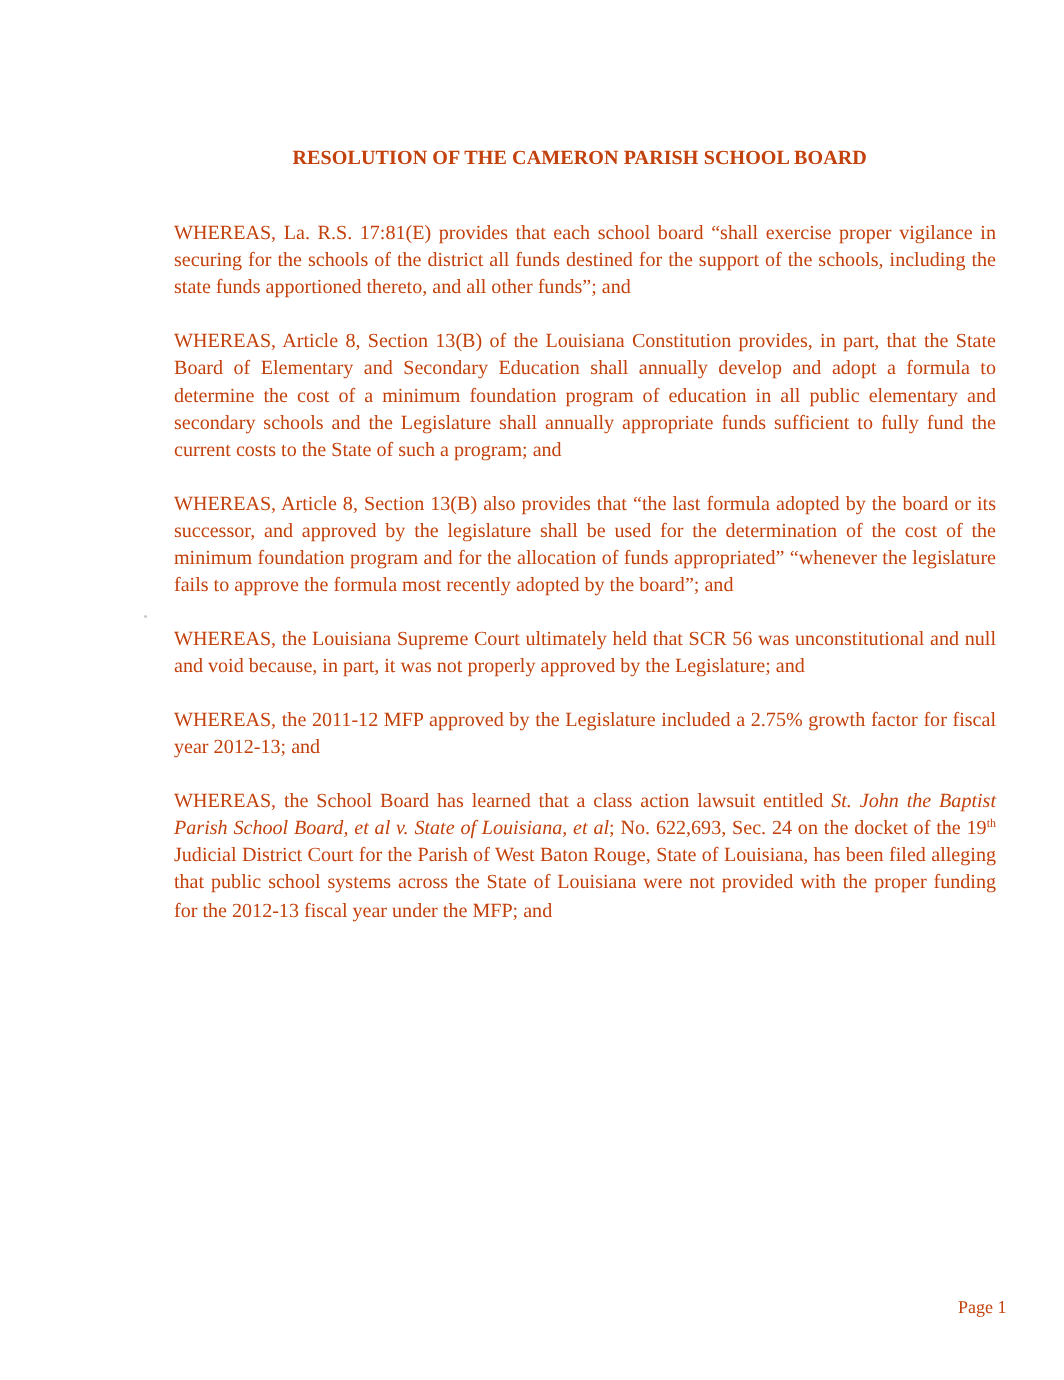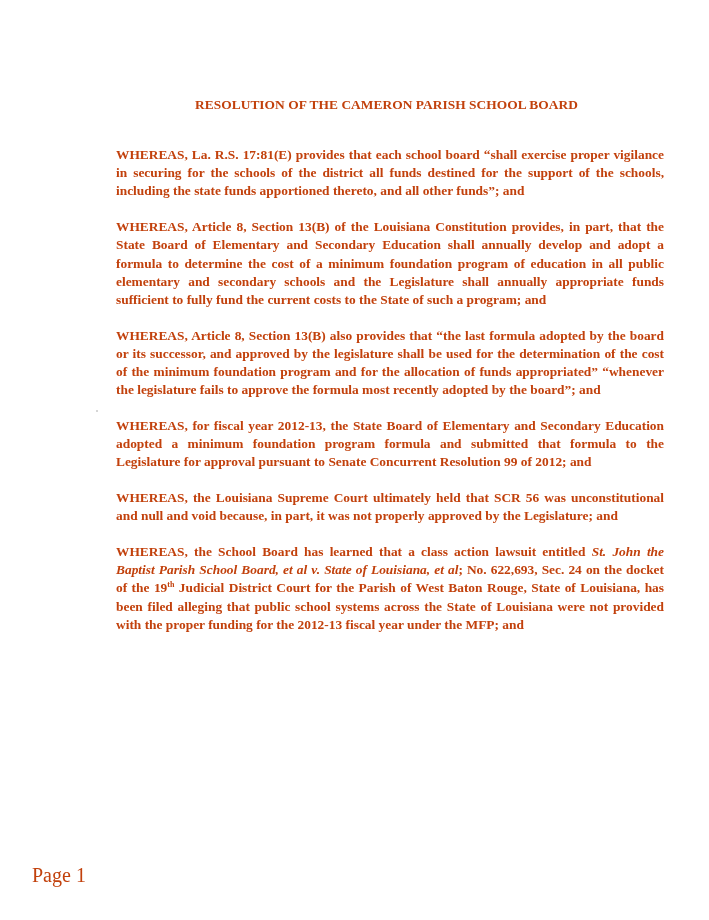--- a/index.html
+++ b/index.html
@@ -9,45 +9,45 @@
     background: #ffffff; color: #c2410c;
     font-family: "Liberation Serif", "DejaVu Serif", serif;
     margin-left: 32px;
   }
   .title {
     position: absolute; top: 97px; left: 0; width: 709px;
     text-align: center; font-weight: bold; font-size: 13.4px;
     letter-spacing: 0.05px;
   }
   .body {
-    position: absolute; left: 84px; top: 146px; width: 548px; font-weight: bold;
+    position: absolute; left: 84px; top: 146px; width: 548px;
   }
   .para {
     margin: 0 0 17.5px 0; font-size: 13.4px; line-height: 18.2px;
     text-align: justify; text-align-last: left;
   }
   .para i { font-style: italic; }
   .para sup { font-size: 8px; line-height: 0; vertical-align: 5px; }
   .page-num {
     position: absolute; top: 864px; left: 0; width: 639px;
-    text-align: left; font-size: 20px;
+    text-align: right; font-size: 12px;
   }
   .scan-dot { position: absolute; left: 64px; top: 410px; width: 2px; height: 2px; background: #c8c8c8; border-radius: 50%; }
 </style>
 </head>
 <body>
 
 <div class="page">
   <div class="scan-dot"></div>
 
   <div class="title">RESOLUTION OF THE CAMERON PARISH SCHOOL BOARD</div>
 
   <div class="body">
     <p class="para">WHEREAS, La. R.S. 17:81(E) provides that each school board “shall exercise proper vigilance in securing for the schools of the district all funds destined for the support of the schools, including the state funds apportioned thereto, and all other funds”; and</p>
     <p class="para">WHEREAS, Article 8, Section 13(B) of the Louisiana Constitution provides, in part, that the State Board of Elementary and Secondary Education shall annually develop and adopt a formula to determine the cost of a minimum foundation program of education in all public elementary and secondary schools and the Legislature shall annually appropriate funds sufficient to fully fund the current costs to the State of such a program; and</p>
     <p class="para">WHEREAS, Article 8, Section 13(B) also provides that “the last formula adopted by the board or its successor, and approved by the legislature shall be used for the determination of the cost of the minimum foundation program and for the allocation of funds appropriated” “whenever the legislature fails to approve the formula most recently adopted by the board”; and</p>
-    <p class="para">WHEREAS, for fiscal year 2012-13, the State Board of Elementary and Secondary Education adopted a minimum foundation program formula and submitted that formula to the Legislature for approval pursuant to Senate Concurrent Resolution 99 of 2012; and</p>
     <p class="para">WHEREAS, the Louisiana Supreme Court ultimately held that SCR 56 was unconstitutional and null and void because, in part, it was not properly approved by the Legislature; and</p>
+    <p class="para">WHEREAS, the 2011-12 MFP approved by the Legislature included a 2.75% growth factor for fiscal year 2012-13; and</p>
     <p class="para"><span>WHEREAS, the School Board has learned that a class action lawsuit entitled </span><i>St. John the Baptist Parish School Board, et al v. State of Louisiana, et al</i><span>; No. 622,693, Sec. 24 on the docket of the </span><span>19</span><sup>th</sup><span> Judicial District Court for the Parish of West Baton Rouge, State of Louisiana, has been filed alleging that public school systems across the State of Louisiana were not provided with the proper funding for the 2012-13 fiscal year under the MFP; and</span></p>
   </div>
 
   <div class="page-num">Page 1</div>
 </div>
 
 </body></html>

